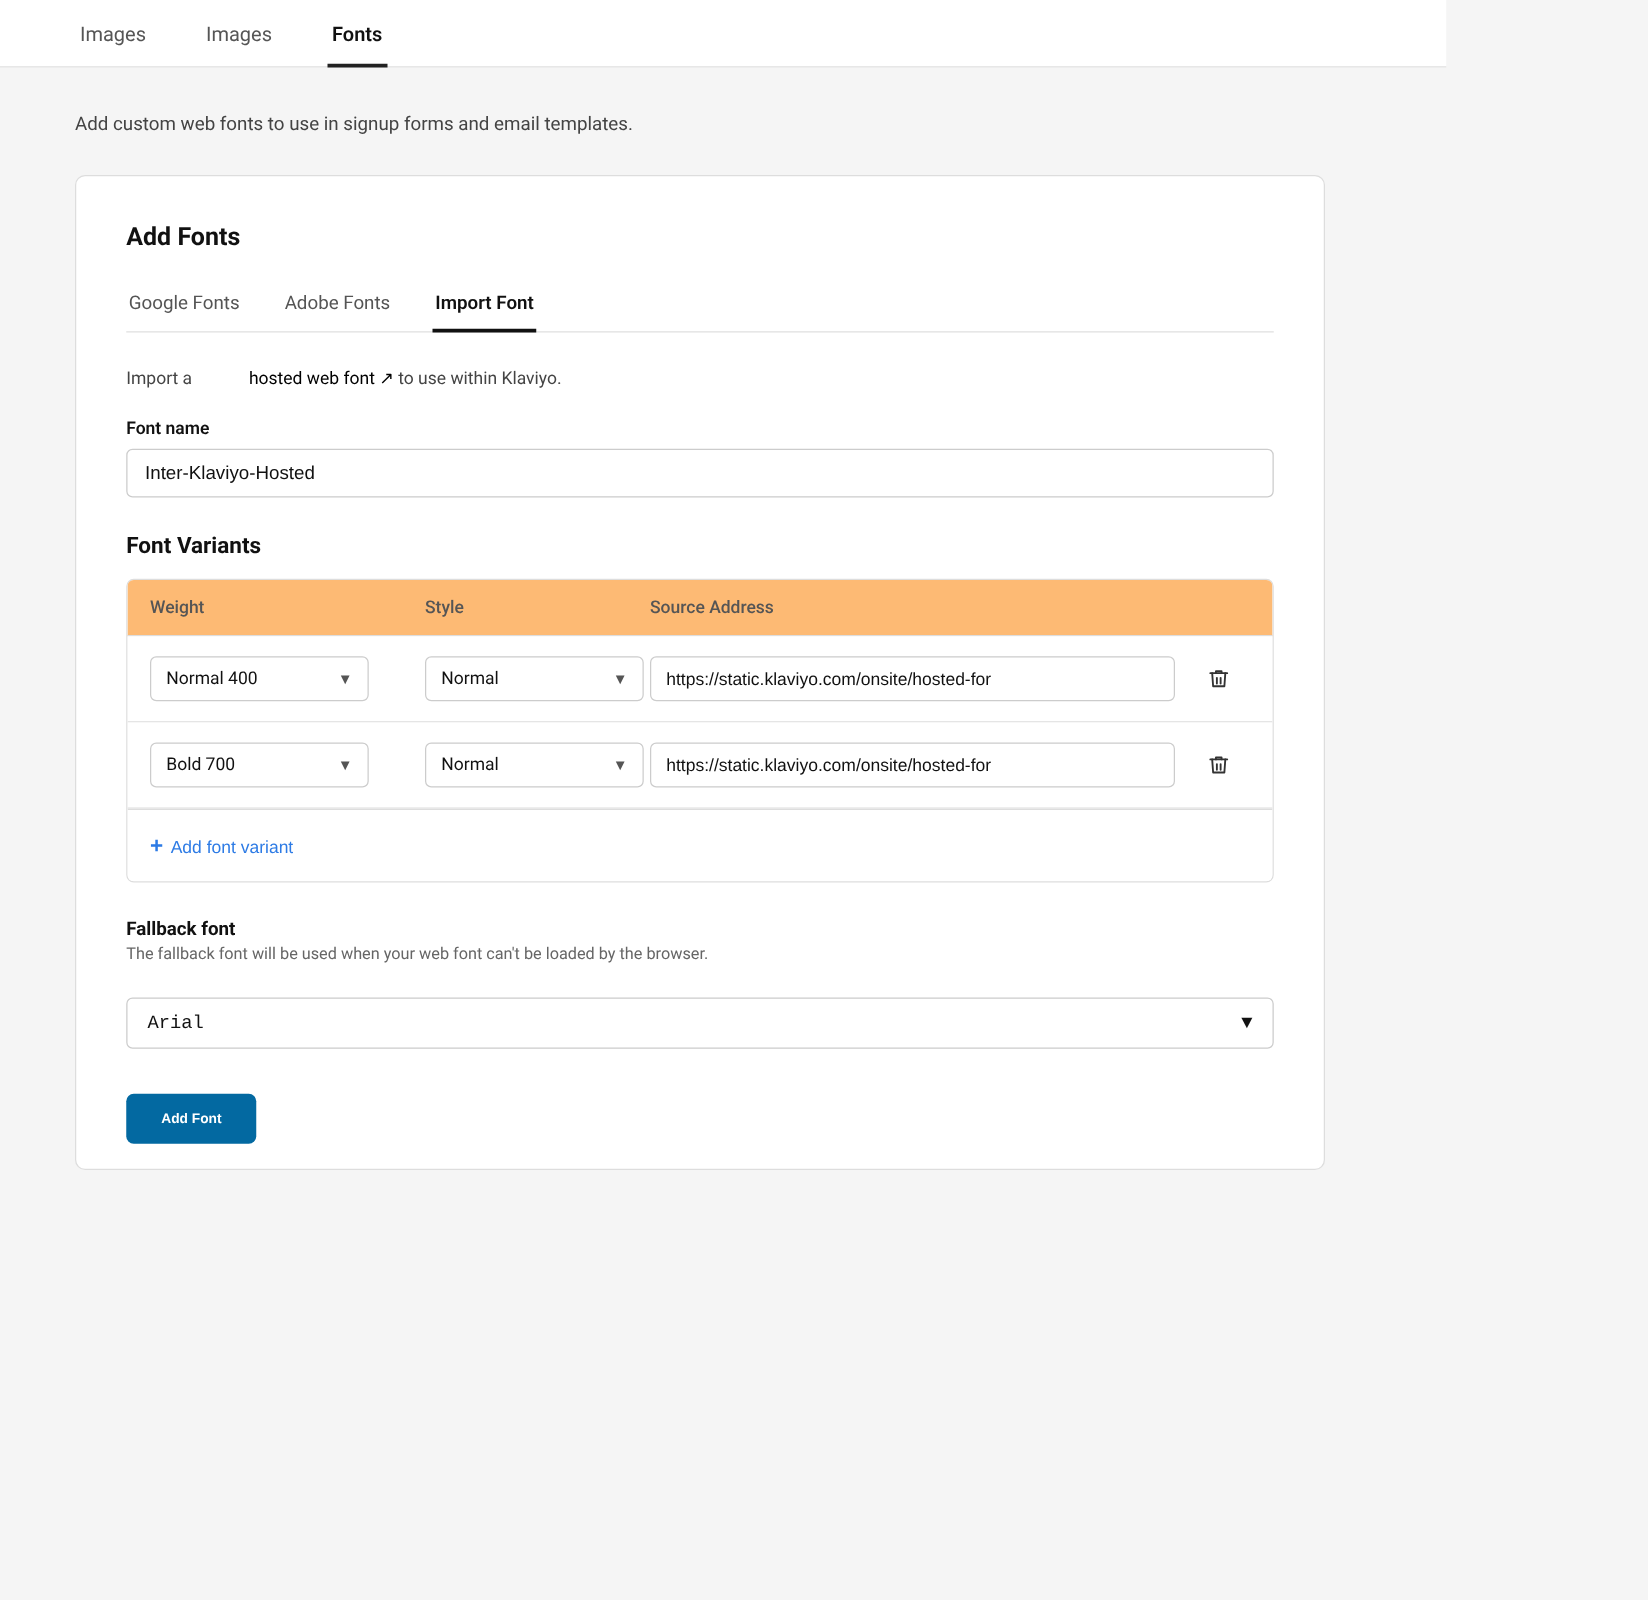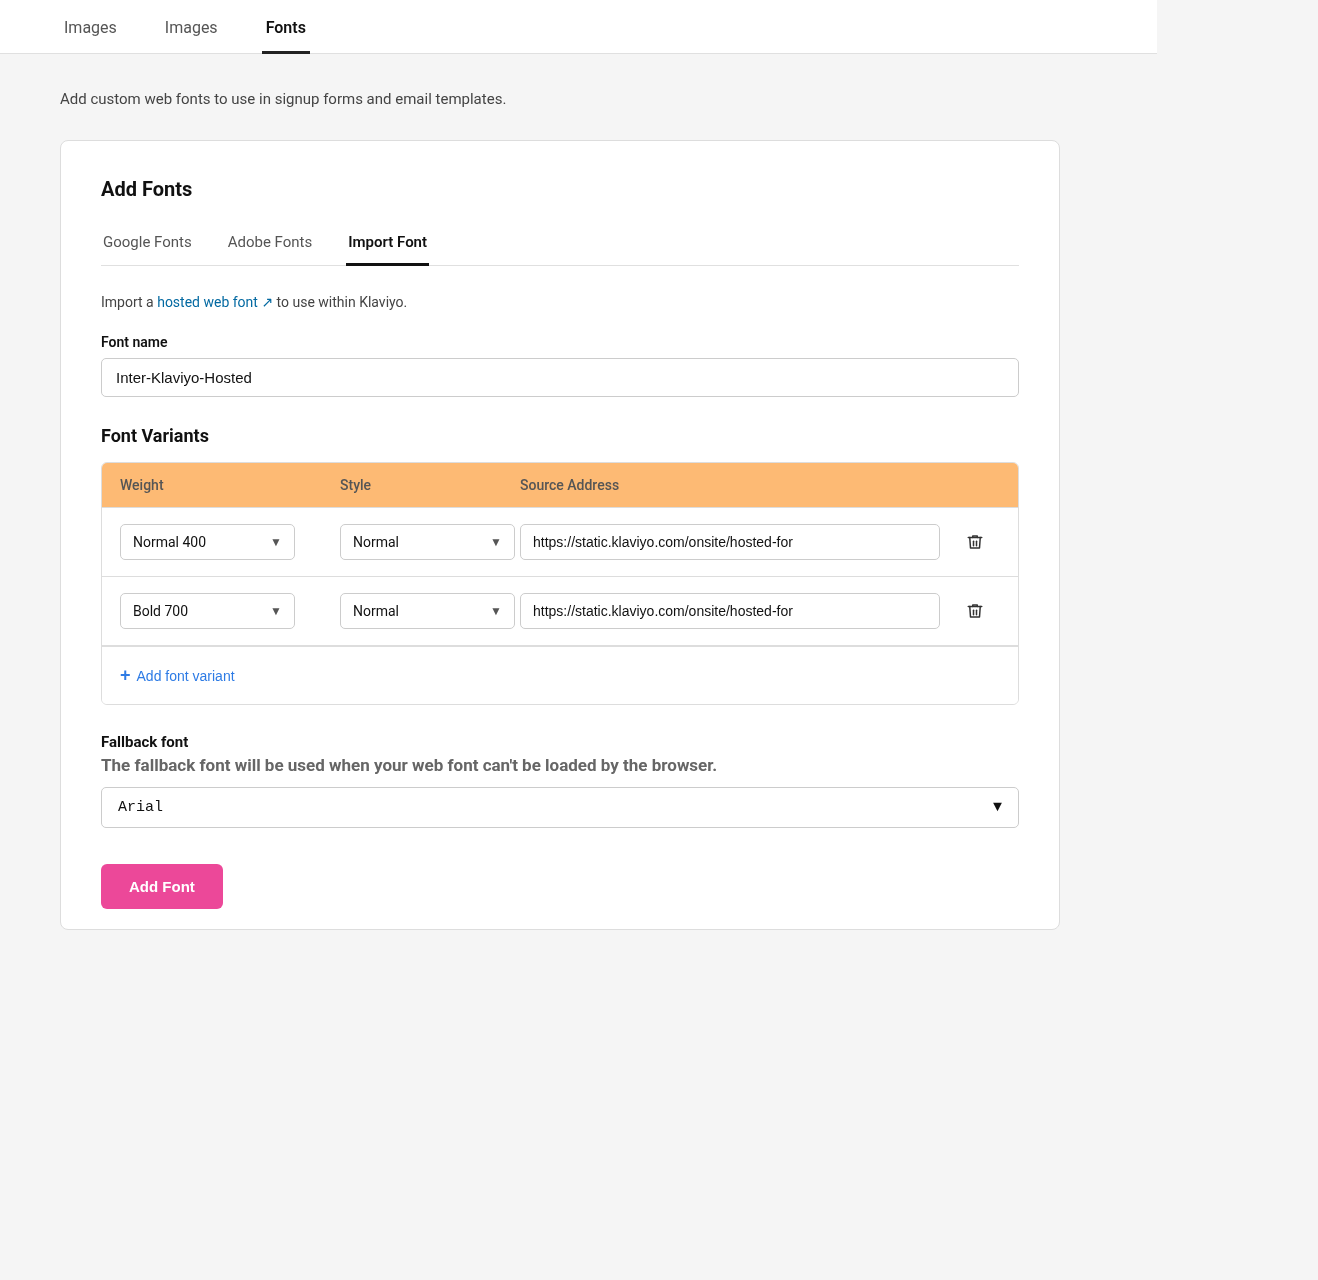--- a/index.html
+++ b/index.html
@@ -83,22 +83,23 @@
       font-weight: 600;
       border-bottom: 3px solid #111;
     }
     
     .import-desc {
       font-size: 14px;
       color: #444;
       margin-bottom: 24px;
     }
     .import-desc a {
-      color: #0369a1;
+      color: #000000;
       text-decoration: none;
+      margin-left: 42px;
     }
     
     .field-label {
       font-size: 14px;
       font-weight: 600;
       color: #111;
       margin-bottom: 8px;
     }
     .text-input {
       width: 100%;
@@ -209,45 +210,44 @@
     .fallback-section {
       margin-top: 28px;
     }
     .fallback-title {
       font-size: 15px;
       font-weight: 700;
       color: #111;
       margin-bottom: 4px;
     }
     .fallback-desc {
-      font-size: 17px;
+      font-size: 13px;
       color: #666;
-      margin-bottom: 12px;
-      font-weight: bold;
+      margin-bottom: 27px;
     }
     .fallback-select {
       display: flex;
       align-items: flex-end;
       justify-content: space-between;
       padding: 11px 16px;
       border: 1px solid #ccc;
       border-radius: 5px;
       font-size: 15px;
       color: #111;
       background: #fff;
       cursor: pointer;
       width: 100%;
       font-family: Liberation Mono, monospace;
     }
     
     .add-font-btn {
       margin-top: 36px;
-      background: #ec4899;
+      background: #0369a1;
       color: #fff;
-      font-size: 15px;
+      font-size: 11px;
       font-weight: 600;
       padding: 14px 28px;
       border: none;
       border-radius: 6px;
       cursor: pointer;
     }
     
     .trash-icon {
       width: 18px;
       height: 18px;

